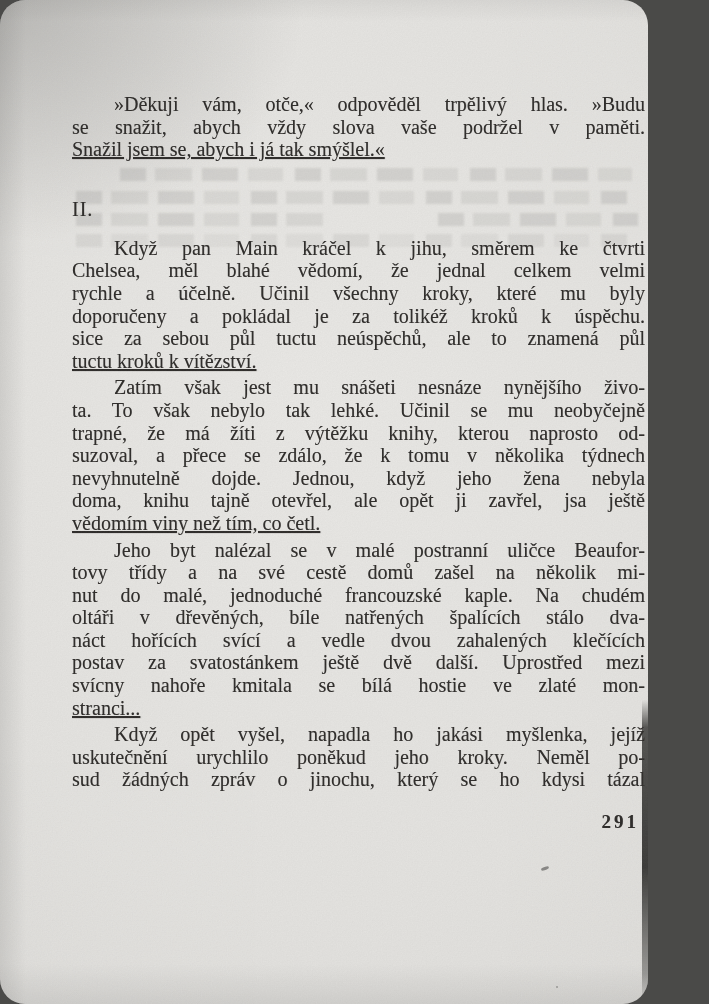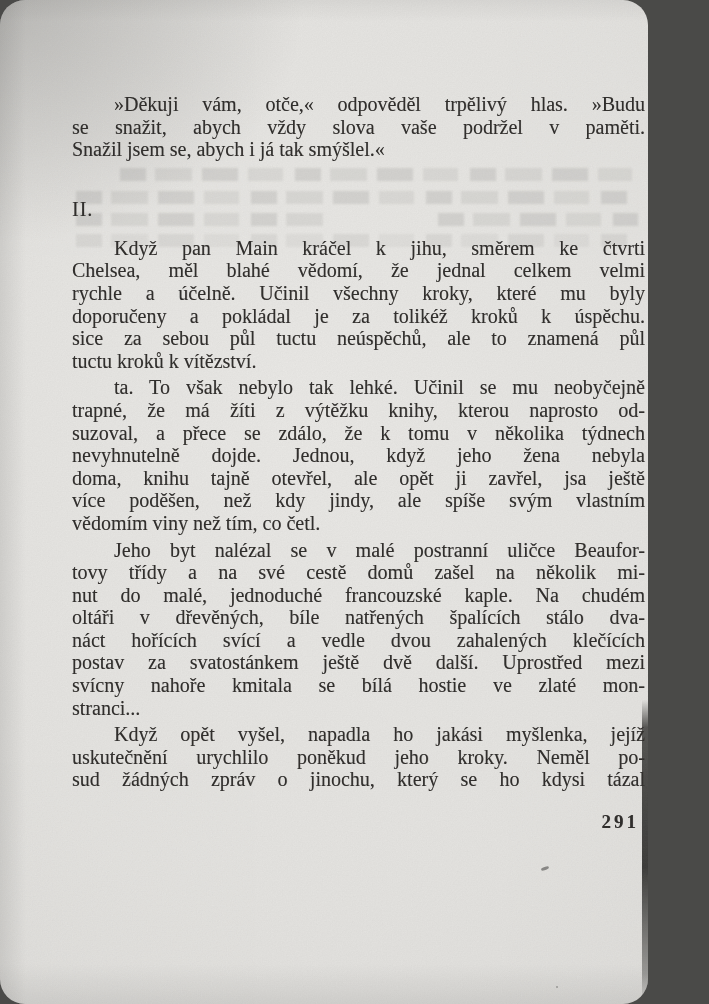--- a/index.html
+++ b/index.html
@@ -16,21 +16,21 @@
   .shade-bottom{left:0;bottom:0;width:100%;height:40px;
     background:linear-gradient(0deg, rgba(55,55,53,0.10), rgba(0,0,0,0));}
   .shade-top{left:0;top:0;width:100%;height:22px;
     background:linear-gradient(180deg, rgba(55,55,53,0.07), rgba(0,0,0,0));}
   .edge-strip{position:absolute;right:0;top:700px;width:6px;height:304px;filter:blur(0.6px);
     background:linear-gradient(180deg, rgba(30,30,30,0) 0%, rgba(38,38,36,0.78) 9%, rgba(30,30,28,0.88) 55%, rgba(45,45,43,0.40) 90%, rgba(0,0,0,0) 100%);}
   .text{position:absolute;left:72px;top:93px;width:573px;font-size:20px;line-height:22.6px;
     text-shadow:0.3px 0.3px 0 rgba(45,42,40,0.35);}
   .para{margin:0 0 4px 0;}
   .para .line{text-align:justify;text-align-last:justify;}
-  .para .line.short{text-align-last:left;}
+  .para .line.short{text-align-last:left;text-decoration:underline;}
   .para .line:first-child{text-indent:42px;}
   .heading{margin:37px 0 16px 0;font-size:20px;line-height:23px;letter-spacing:1px;}
   .pagenum{margin-top:20px;text-align:right;padding-right:6px;font-size:19px;letter-spacing:3px;font-weight:bold;}
   .ghost{position:absolute;height:13px;opacity:0.5;filter:blur(1.2px);pointer-events:none;
     background:repeating-linear-gradient(90deg,
       rgba(95,95,92,0.30) 0px, rgba(95,95,92,0.30) 26px, rgba(0,0,0,0) 26px, rgba(0,0,0,0) 35px,
       rgba(95,95,92,0.22) 35px, rgba(95,95,92,0.22) 72px, rgba(0,0,0,0) 72px, rgba(0,0,0,0) 82px,
       rgba(95,95,92,0.30) 82px, rgba(95,95,92,0.30) 118px, rgba(0,0,0,0) 118px, rgba(0,0,0,0) 128px,
       rgba(95,95,92,0.20) 128px, rgba(95,95,92,0.20) 163px, rgba(0,0,0,0) 163px, rgba(0,0,0,0) 175px);}
   .speck{position:absolute;background:#3a3a38;border-radius:50%;pointer-events:none;}
@@ -63,26 +63,26 @@
         <div class="heading">II.</div>
         <div class="para">
           <div class="line">Když pan Main kráčel k jihu, směrem ke čtvrti</div>
           <div class="line">Chelsea, měl blahé vědomí, že jednal celkem velmi</div>
           <div class="line">rychle a účelně. Učinil všechny kroky, které mu byly</div>
           <div class="line">doporučeny a pokládal je za tolikéž kroků k úspěchu.</div>
           <div class="line">sice za sebou půl tuctu neúspěchů, ale to znamená půl</div>
           <div class="line short">tuctu kroků k vítězství.</div>
         </div>
         <div class="para">
+          <div class="line">Zatím však jest mu snášeti nesnáze nynějšího živo-</div>
           <div class="line">ta. To však nebylo tak lehké. Učinil se mu neobyčejně</div>
           <div class="line">trapné, že má žíti z výtěžku knihy, kterou naprosto od-</div>
           <div class="line">suzoval, a přece se zdálo, že k tomu v několika týdnech</div>
           <div class="line">nevyhnutelně dojde. Jednou, když jeho žena nebyla</div>
           <div class="line">doma, knihu tajně otevřel, ale opět ji zavřel, jsa ještě</div>
-          <div class="line">více poděšen, než kdy jindy, ale spíše svým vlastním</div>
           <div class="line short">vědomím viny než tím, co četl.</div>
         </div>
         <div class="para">
           <div class="line">Jeho byt nalézal se v malé postranní uličce Beaufor-</div>
           <div class="line">tovy třídy a na své cestě domů zašel na několik mi-</div>
           <div class="line">nut do malé, jednoduché francouzské kaple. Na chudém</div>
           <div class="line">oltáři v dřevěných, bíle natřených špalících stálo dva-</div>
           <div class="line">náct hořících svící a vedle dvou zahalených klečících</div>
           <div class="line">postav za svatostánkem ještě dvě další. Uprostřed mezi</div>
           <div class="line">svícny nahoře kmitala se bílá hostie ve zlaté mon-</div>

